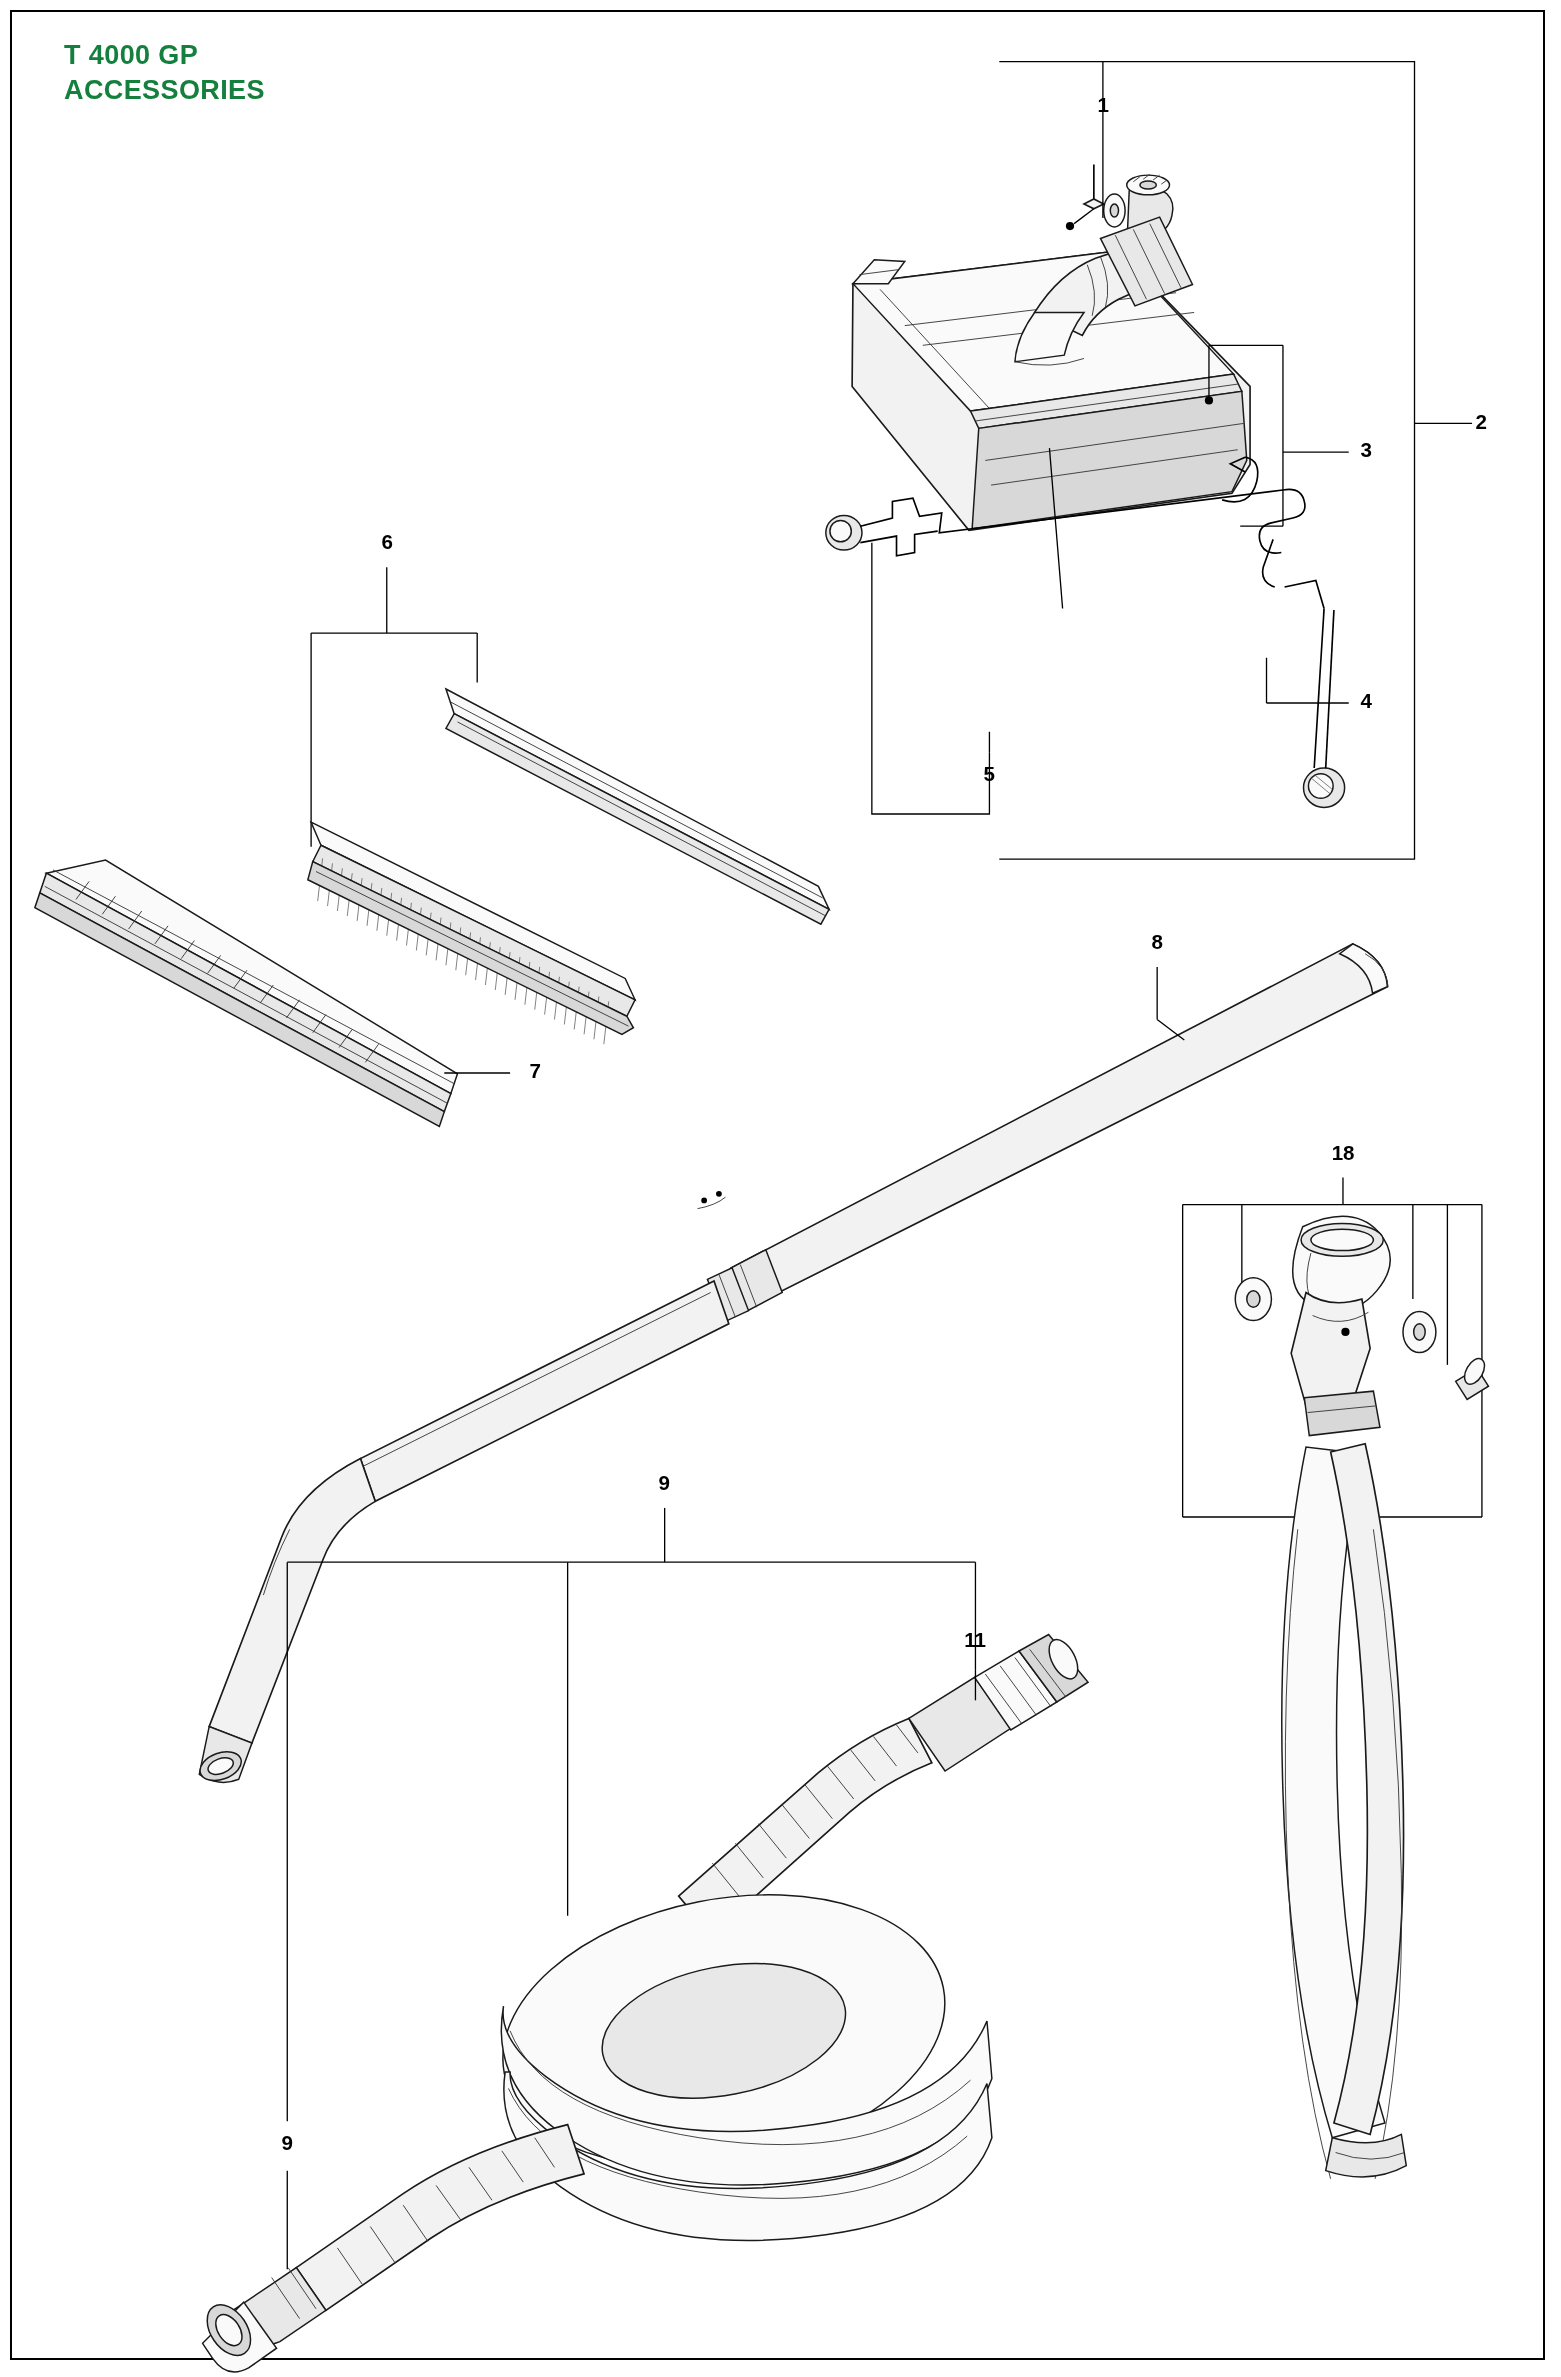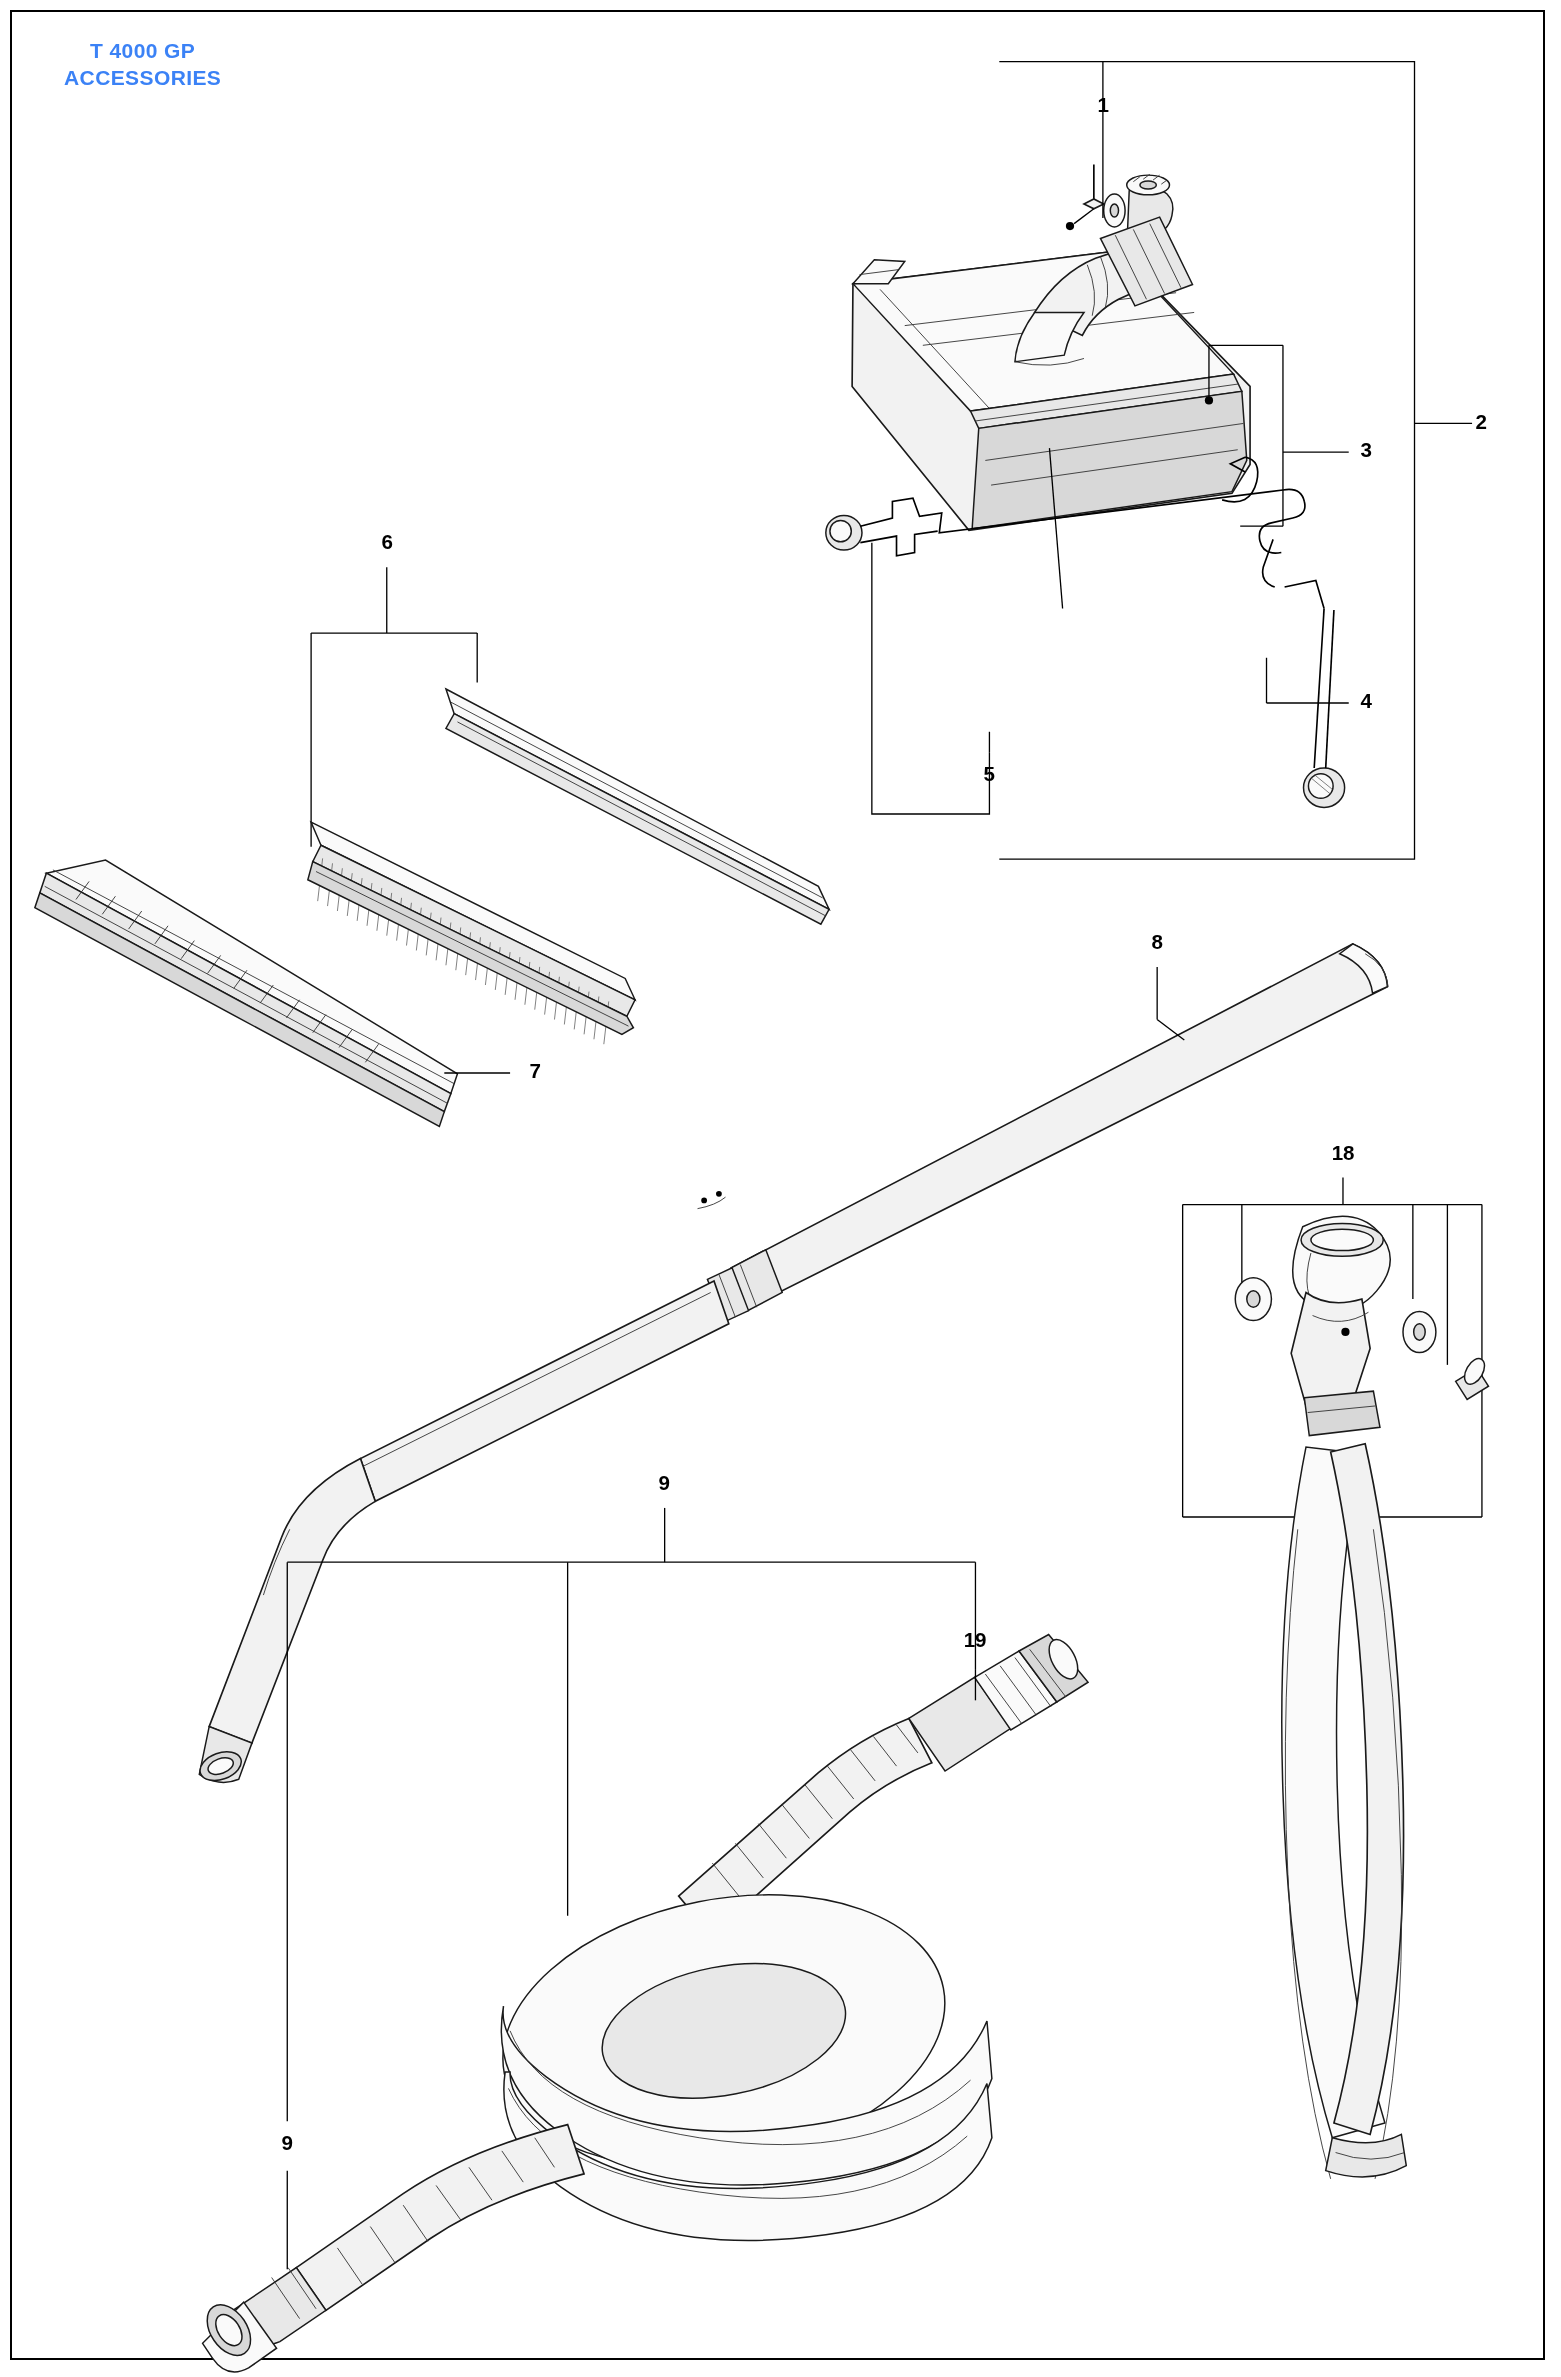--- a/index.html
+++ b/index.html
@@ -30,26 +30,25 @@
     border: 2.5px solid #000000;
     box-sizing: border-box;
   }
   .title-block {
     position: absolute;
     left: 64px;
     top: 38px;
     line-height: 1.28;
   }
   .title-line {
-    font-size: 21px;
+    font-size: 27px;
     font-weight: bold;
     letter-spacing: 0.4px;
-    color: #3b82f6;
+    color: #15803d;
     white-space: nowrap;
-    text-align: center;
   }
   .callout {
     position: absolute;
     font-size: 20.6px;
     font-weight: bold;
     color: #000;
     text-align: center;
     width: 33px;
     margin-left: -16.4px;
   }
@@ -432,17 +431,17 @@
   <div class="callout" style="left:1103px; top:93px;">1</div>
   <div class="callout" style="left:1481px; top:410px;">2</div>
   <div class="callout" style="left:1366px; top:438px;">3</div>
   <div class="callout" style="left:1366px; top:689px;">4</div>
   <div class="callout" style="left:989px; top:762px;">5</div>
   <div class="callout" style="left:387px;  top:530px;">6</div>
   <div class="callout" style="left:535px;  top:1059px;">7</div>
   <div class="callout" style="left:1157px; top:930px;">8</div>
   <div class="callout" style="left:664px;  top:1471px;">9</div>
   <div class="callout" style="left:287px;  top:2131px;">9</div>
-  <div class="callout" style="left:975px; top:1628px;">19</div>
+  <div class="callout" style="left:975px; top:1628px;">11</div>
   <div class="callout" style="left:1343px; top:1141px;">18</div>
 
 </div>
 
 
 </body></html>

